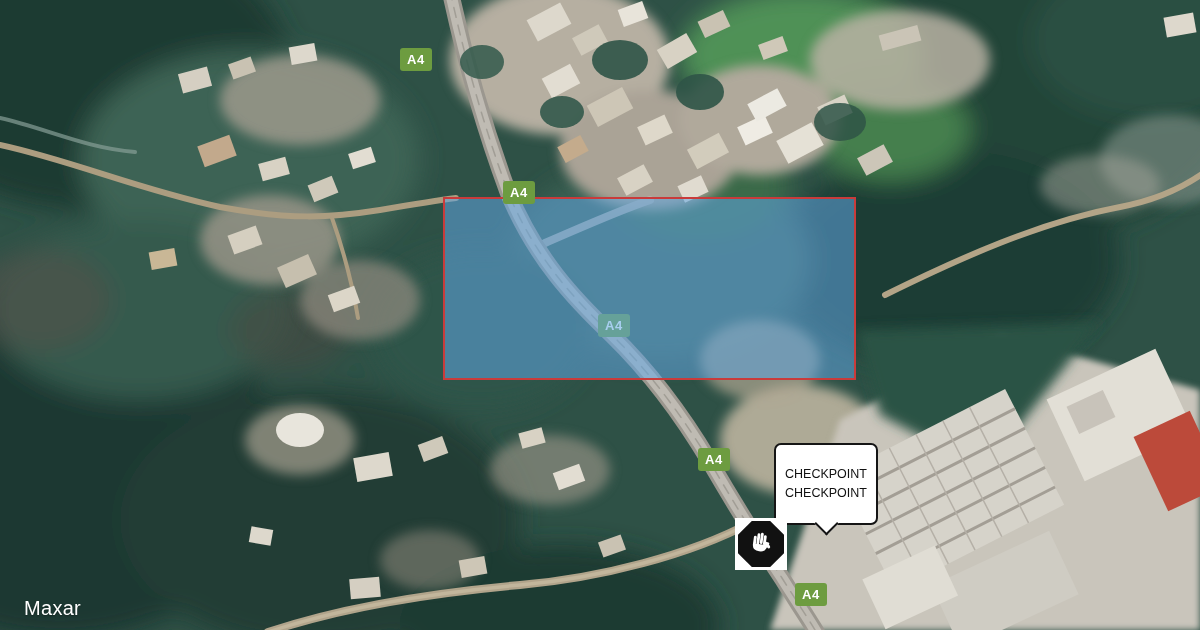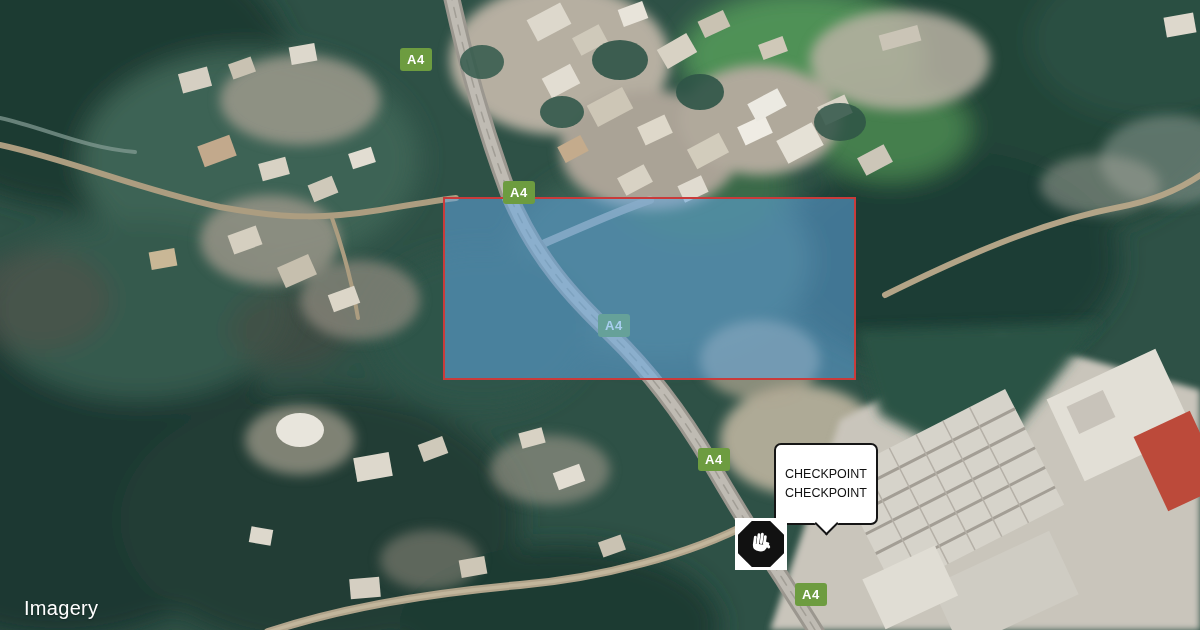--- a/index.html
+++ b/index.html
@@ -232,16 +232,16 @@
           <rect x="11" y="5" width="3" height="12" rx="1.5"></rect>
           <rect x="14.5" y="4" width="3" height="12" rx="1.5"></rect>
           <rect x="18" y="6" width="3" height="11" rx="1.5"></rect>
           <rect x="19.5" y="13.5" width="8" height="3.2" rx="1.6" transform="rotate(48 22 15)"></rect>
           <path d="M7.5 12 v5 q0 7 7.5 7 q6 0 7.2 -4 l2.3 -4.6 q0.7 -1.5 -0.7 -2.2 q-1.2 -0.5 -2 0.6 l-1.8 2.6 h-12.5 z"></path>
         </g>
       </svg>
     </div>
   </div>
 
-  <div class="google-logo">Imagery</div>
+  <div class="google-logo">Maxar</div>
 
 
 </div>
 
 </body></html>

